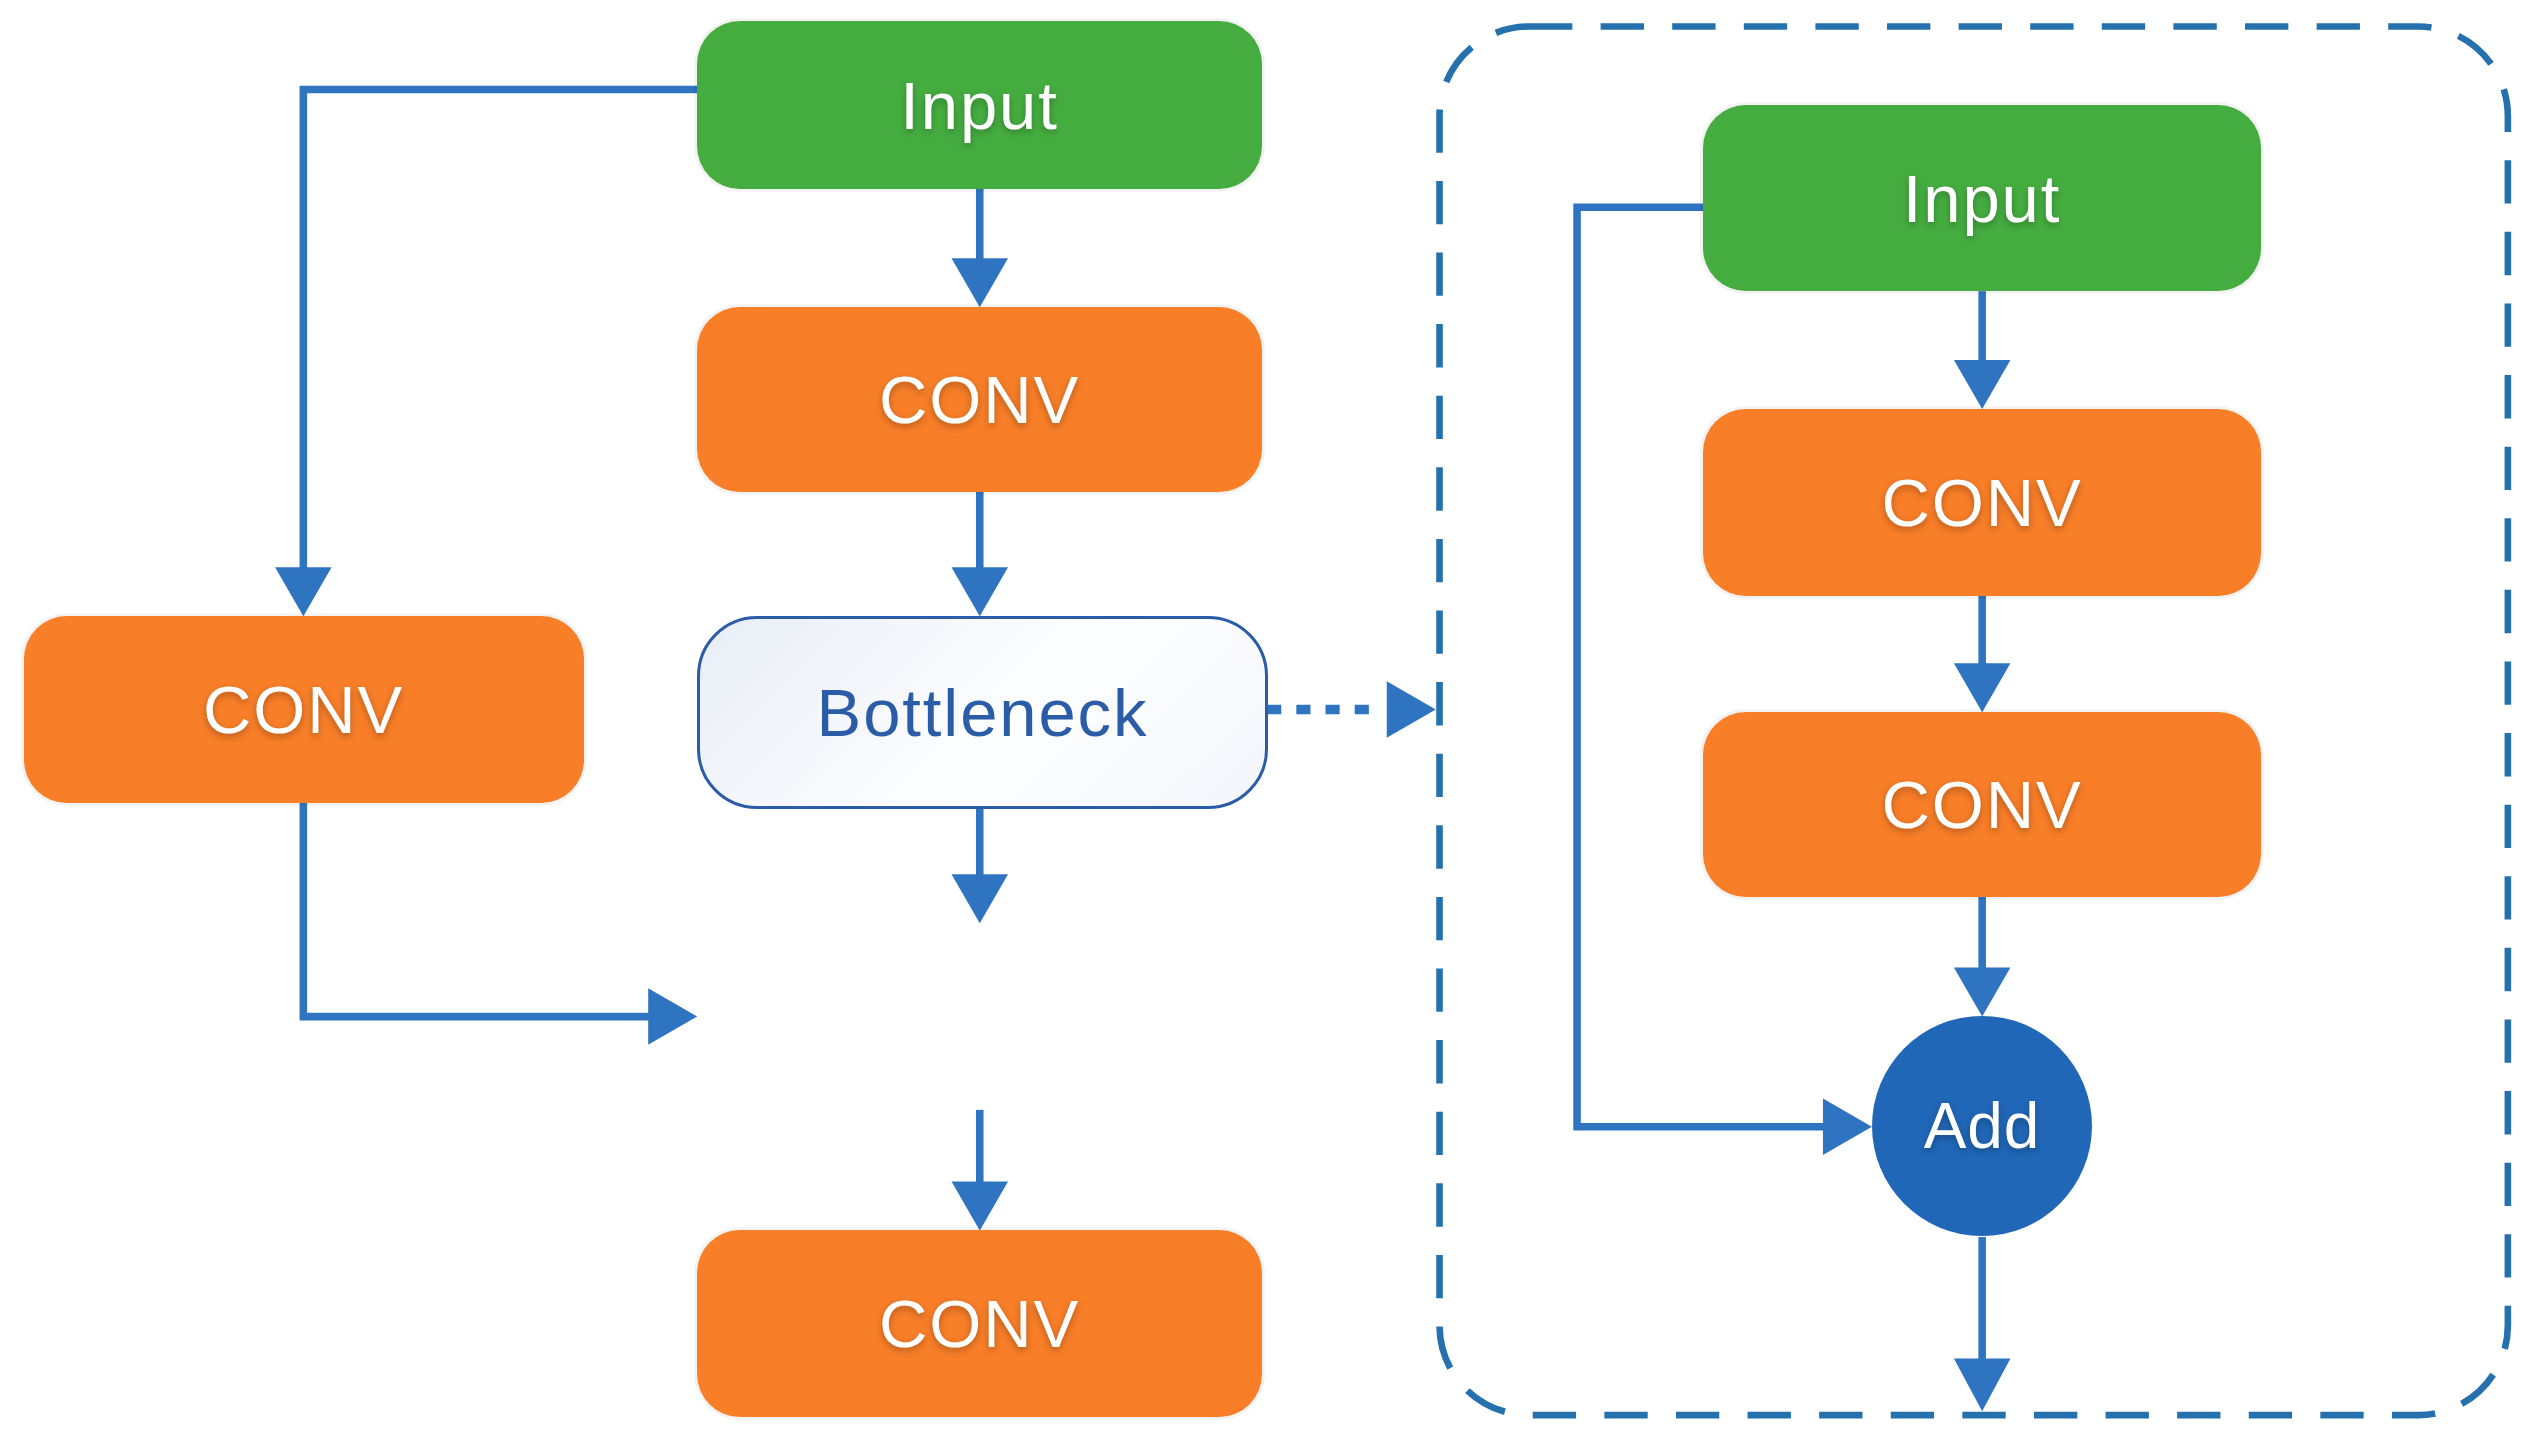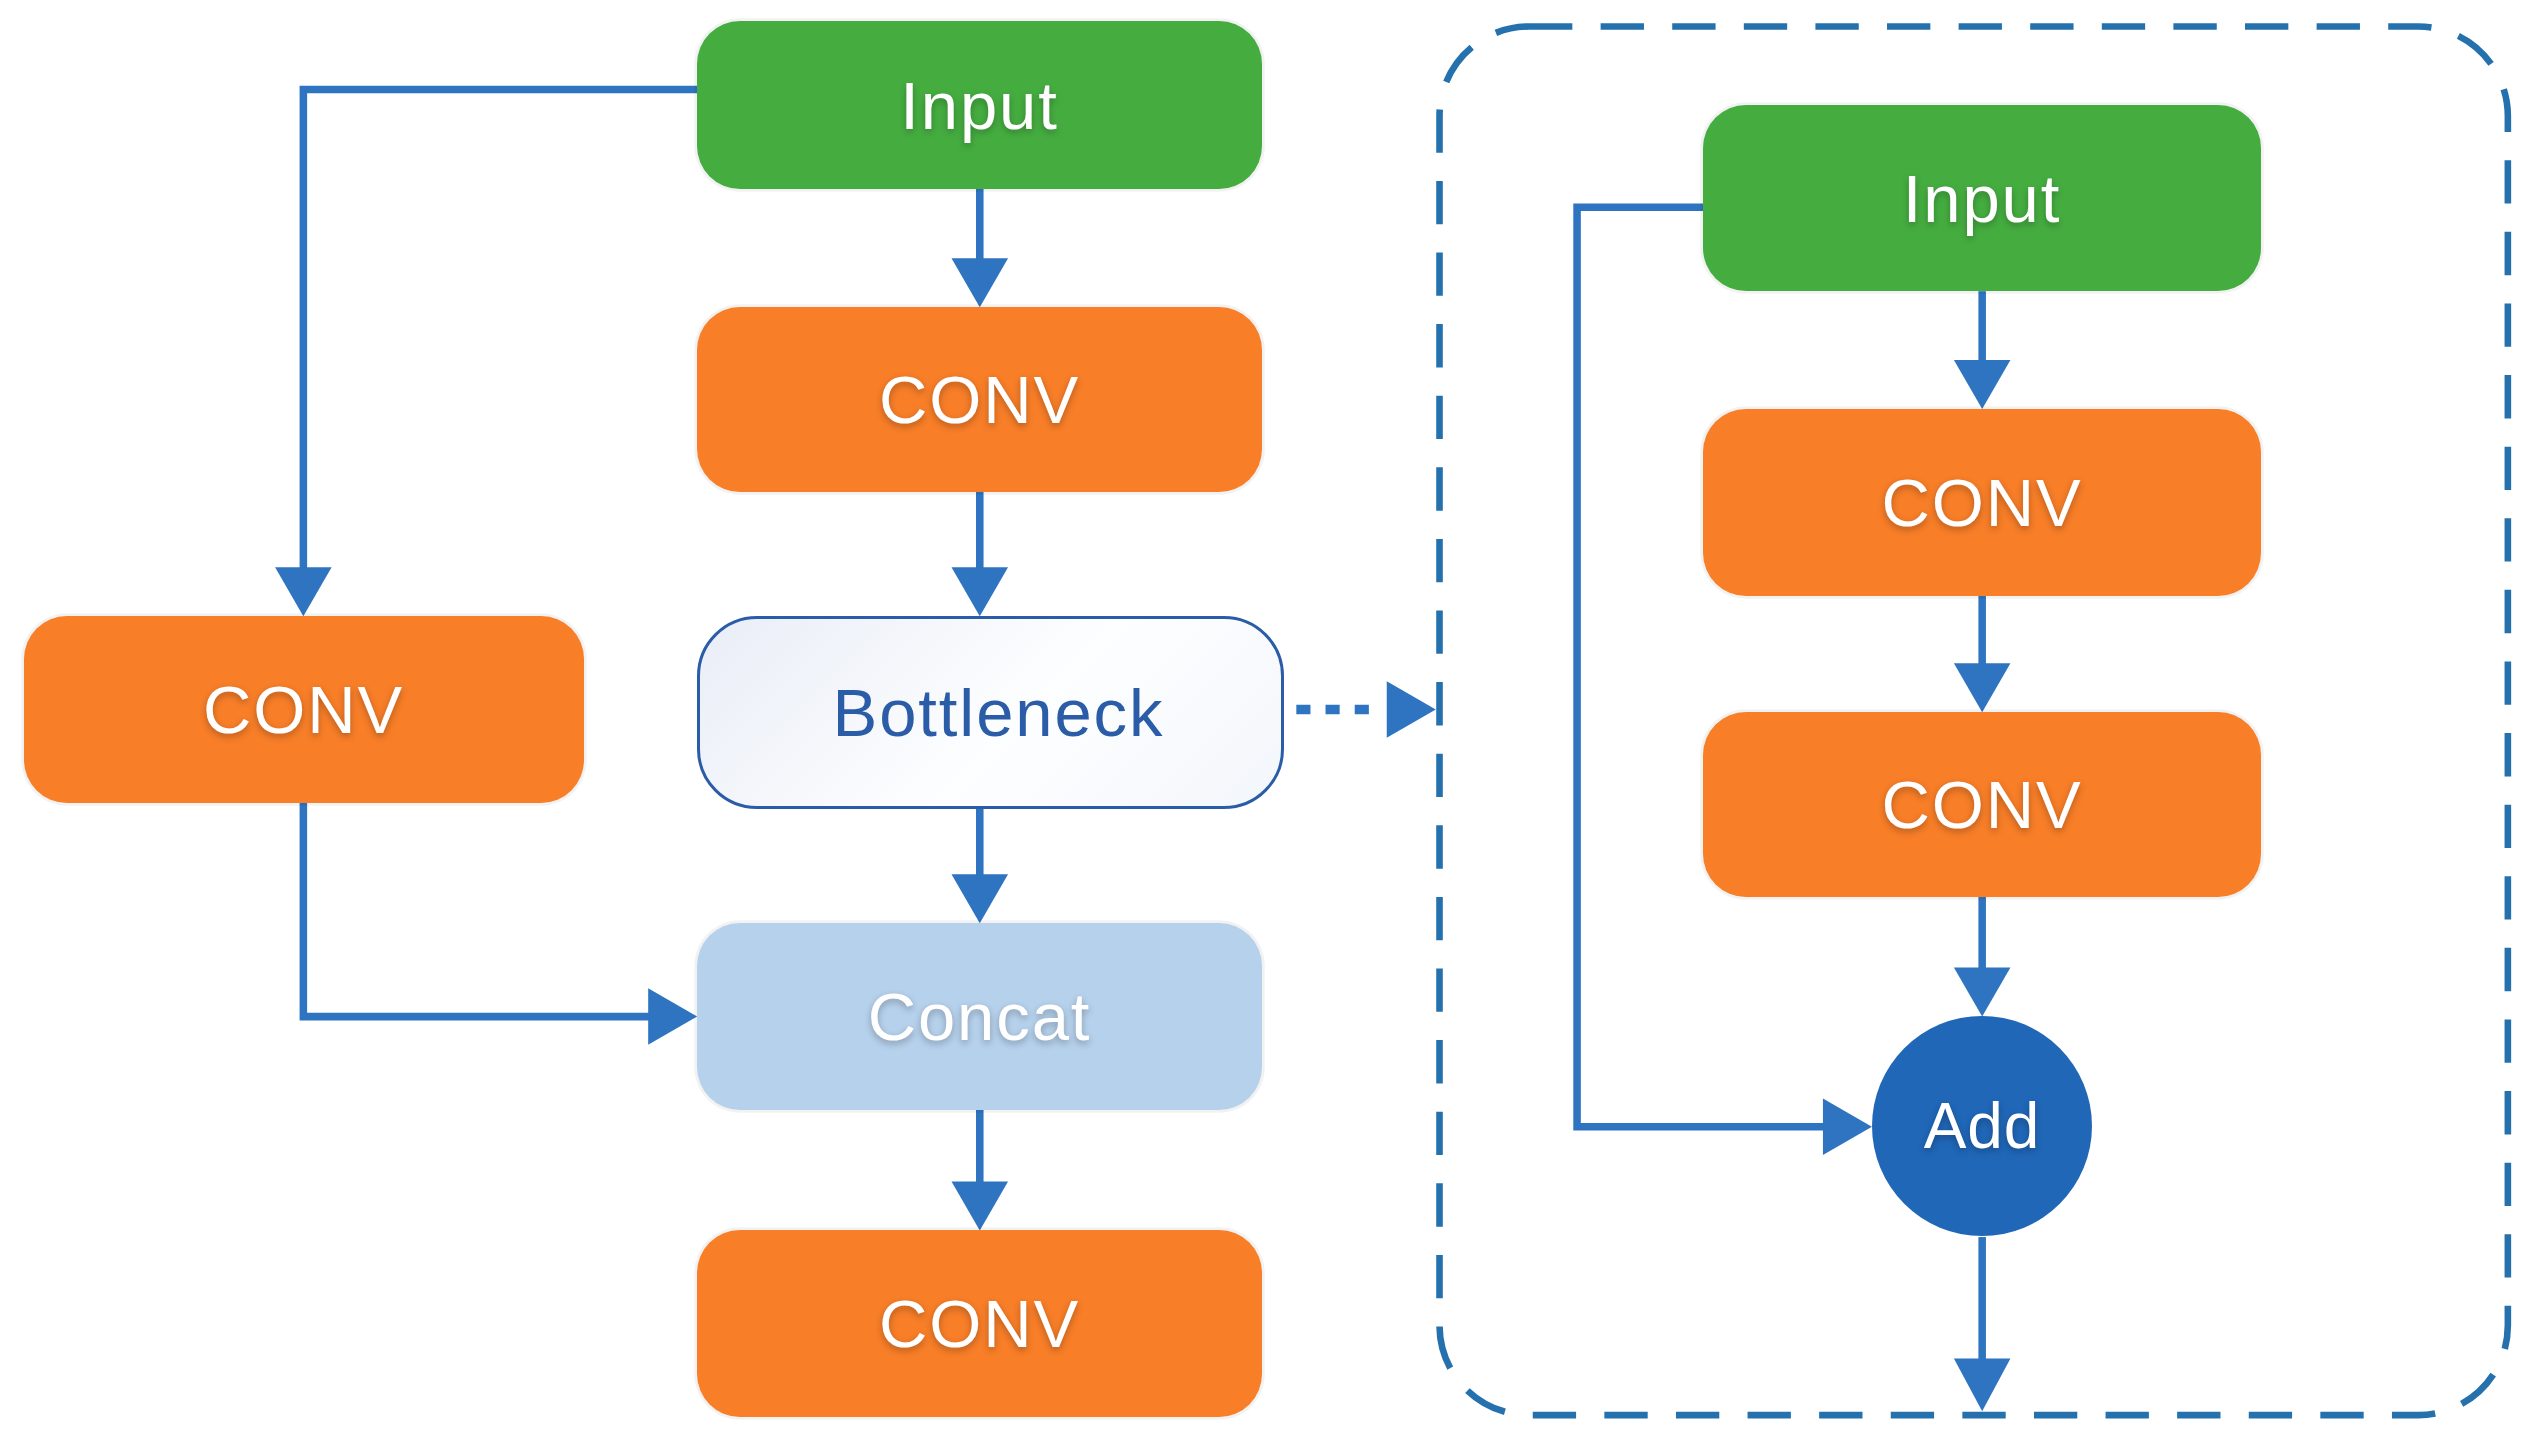--- a/index.html
+++ b/index.html
@@ -24,21 +24,21 @@
     box-shadow:0 0 0 2.8px rgba(0,0,0,0.05);
   }
   .node .label{text-shadow:0 2.8px 7.5px rgba(0,0,0,0.28);}
   .node.green{background:var(--input-green,#45AD40);}
   .node.orange{background:var(--conv-orange,#F87E28);}
   .node.lightblue{background:var(--concat-blue,#B6D1EC);}
   .node.bottleneck{
     background:linear-gradient(135deg,#e9edf6 0%,#fdfeff 55%,#f3f6fb 100%);
     border:3.8px solid var(--bottleneck-border-blue,#2B5CA8);
     color:var(--bottleneck-border-blue,#2B5CA8);
-    border-radius:60px;box-shadow:none;padding-left:16px;
+    border-radius:60px;box-shadow:none;
   }
   .node.bottleneck .label{text-shadow:none;}
   .node.circle{
     background:var(--add-blue,#2067B8);
     border-radius:50%;font-size:64px;letter-spacing:0.9px;
     box-shadow:none;
   }
   
   #node-input-main   {left:697px;  top:21px;   width:565px; height:168px;}
   #node-conv-top     {left:697px;  top:307px;  width:565px; height:185px;}
@@ -102,23 +102,20 @@
   </div>
 
   <div class="node orange" id="node-conv-top">
     <span class="label">CONV</span>
   </div>
 
   <div class="node bottleneck" id="node-bottleneck">
     <span class="label">Bottleneck</span>
   </div>
 
-  <div class="node lightblue" id="node-concat">
-    <span class="label">Concat</span>
-  </div>
 
   <div class="node orange" id="node-conv-bottom">
     <span class="label">CONV</span>
   </div>
 
   <div class="node orange" id="node-conv-side">
     <span class="label">CONV</span>
   </div>
 
   <div class="node green" id="node-input-detail">

